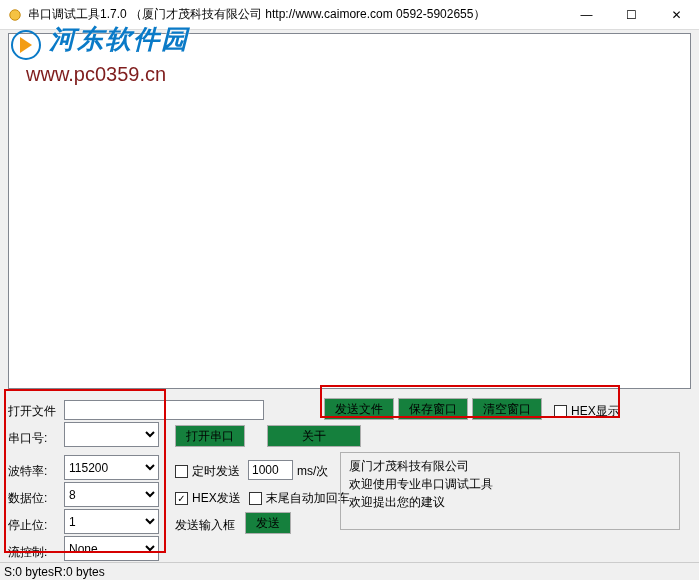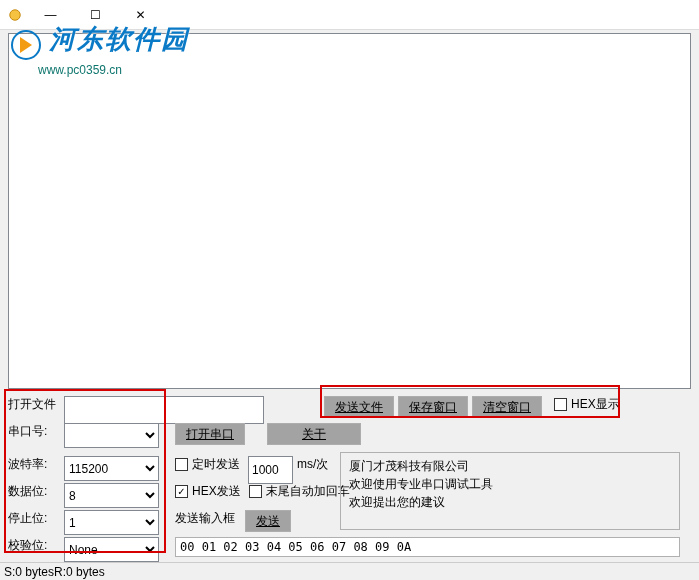--- a/index.html
+++ b/index.html
@@ -5,44 +5,45 @@
 * { margin: 0; padding: 0; box-sizing: border-box; }
 body { font-family: "Microsoft YaHei", SimSun, sans-serif; font-size: 12px; background: #f0f0f0; width: 699px; height: 580px; overflow: hidden; position: relative; }
 .titlebar { background: #fff; height: 30px; border-bottom: 1px solid #ddd; display: flex; align-items: center; padding-left: 8px; }
 .titlebar-icon { width: 14px; height: 14px; margin-right: 6px; }
 .titlebar-text { flex: 1; font-size: 12px; color: #000; }
 .win-btns { display: flex; height: 100%; }
 .win-btn { width: 45px; display: flex; align-items: center; justify-content: center; font-size: 12px; color: #000; }
 .watermark { position: absolute; top: 22px; left: 10px; z-index: 10; pointer-events: none; }
 .watermark-line1 { font-size: 26px; color: #0a7ac7; font-style: italic; font-weight: bold; letter-spacing: 2px; text-shadow: 0 0 2px #fff; }
 .watermark-logo { display: inline-block; vertical-align: middle; margin-right: 4px; }
-.watermark-line2 { font-size: 12px; color: #0f766e; font-family: Arial; margin-top: 2px; margin-left: 28px; }
+.watermark-line2 { font-size: 20px; color: #7f1d1d; font-family: Arial; margin-top: 2px; margin-left: 16px; }
 .textarea-main { width: 683px; height: 356px; margin: 3px 8px; background: #fff; border: 1px solid #828790; border-radius: 0; padding: 2px; font-family: monospace; }
 .bottom-panel { padding: 4px 8px 0 8px; position: relative; }
-.row { display: flex; align-items: flex-start; height: 24px; margin-bottom: 3px; }
+.row { display: flex; align-items: flex-end; height: 24px; margin-bottom: 3px; }
 .label { width: 56px; font-size: 12px; }
-.input-text { height: 28px; border: 1px solid #828790; background: #fff; padding: 0 3px; font-size: 12px; }
+.input-text { height: 20px; border: 1px solid #828790; background: #fff; padding: 0 3px; font-size: 12px; }
 .select { height: 25px; border: 1px solid #828790; background: #fff; font-size: 12px; }
-.btn { height: 22px; border: 1px solid #adadad; background: #a3a3a3; font-size: 12px; padding: 0 10px; cursor: pointer; text-decoration: underline; }
+.btn { height: 22px; border: 1px solid #adadad; background: #15803d; font-size: 12px; padding: 0 10px; cursor: pointer; }
 .red-box1 { border: 2px solid #d60000; position: absolute; }
 .red-box-left { top: 389px; left: 4px; width: 162px; height: 164px; z-index: 5; pointer-events: none; }
 .red-box-right { top: 385px; left: 320px; width: 300px; height: 33px; z-index: 5; pointer-events: none; }
 .checkbox-wrap { display: inline-flex; align-items: center; gap: 4px; }
 .checkbox { width: 13px; height: 13px; border: 1px solid #333; background: #fff; display: inline-flex; align-items: center; justify-content: center; font-size: 10px; }
 .info-area { border: 1px solid #b0b0b0; padding: 4px 8px; font-size: 12px; line-height: 18px; position: absolute; }
 .statusbar { position: absolute; bottom: 0; left: 0; right: 0; height: 18px; background: #f0f0f0; border-top: 1px solid #ccc; font-size: 12px; display: flex; align-items: center; padding: 0 4px; }
 .hex-line { font-family: monospace; font-size: 12px; border: 1px solid #b0b0b0; background: #fff; height: 20px; padding: 2px 4px; }
 </style>
 </head>
 <body>
 
 <div class="titlebar">
   <svg class="titlebar-icon" viewBox="0 0 16 16">
       <circle cx="8" cy="8" r="6" fill="#f5c242" stroke="#c08000"></circle>
     </svg>
+  <span class="titlebar-text">串口调试工具1.7.0 （厦门才茂科技有限公司 http://www.caimore.com 0592-5902655）</span>
   <div class="win-btns">
     <div class="win-btn">—</div>
     <div class="win-btn">☐</div>
     <div class="win-btn close">✕</div>
   </div>
 </div>
 
 <div class="watermark">
   <div>
     <svg class="watermark-logo" width="32" height="32" viewBox="0 0 32 32">
@@ -119,26 +120,20 @@
 
   <div class="row">
     <span class="label">停止位:</span>
     <select class="select" style="width:95px"><option>1</option></select>
     <div style="width:16px"></div>
     <span>发送输入框</span>
     <div style="width:10px"></div>
     <button class="btn">发送</button>
   </div>
 
-  <div class="row">
-    <span class="label">校验位:</span>
-    <select class="select" style="width:95px"><option>None</option></select>
-    <div style="width:16px"></div>
-    <div class="hex-line" style="width:505px">00 01 02 03 04 05 06 07 08 09 0A</div>
-  </div>
 
   <div class="row">
     <span class="label">流控制:</span>
     <select class="select" style="width:95px"><option>None</option></select>
   </div>
 
   <div class="info-area" style="top:60px; left:340px; width:340px; height:78px;">
     <div>厦门才茂科技有限公司</div>
     <div>欢迎使用专业串口调试工具</div>
     <div>欢迎提出您的建议</div>

